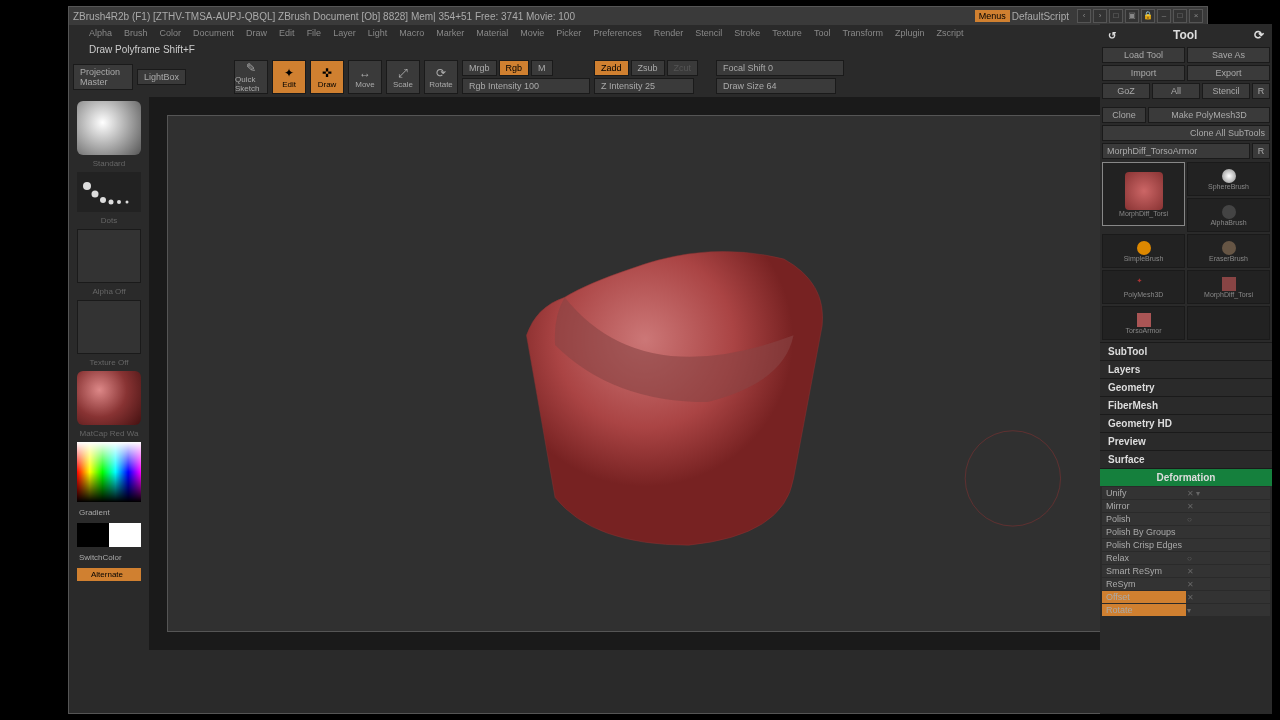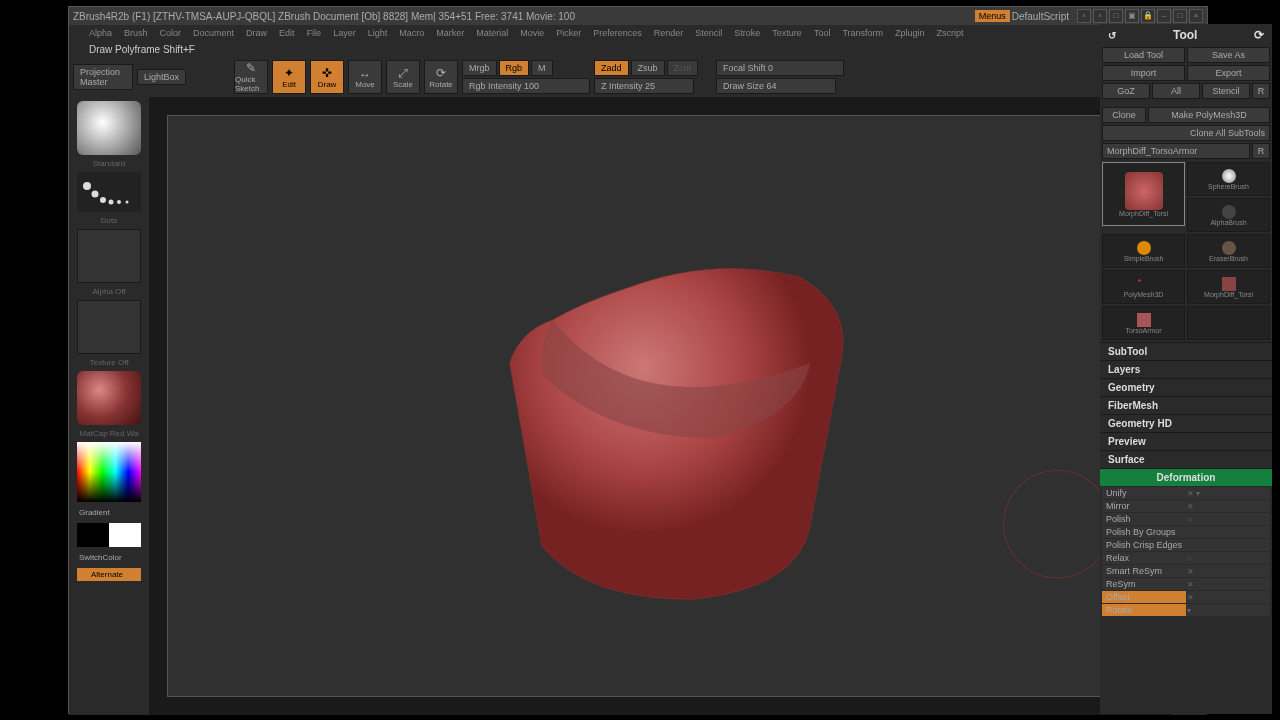--- a/index.html
+++ b/index.html
@@ -10,21 +10,21 @@
 .titlebar .badge { background: #d08030; color: #000; padding: 1px 4px; margin-right: 2px; font-size: 9px; }
 .titlebar .btn { width: 14px; height: 14px; background: #333; border: 1px solid #555; margin-left: 2px; color: #888; text-align: center; line-height: 12px; font-size: 8px; }
 .menubar { height: 16px; background: #2a2a2a; display: flex; padding: 0 20px; gap: 12px; font-size: 9px; color: #888; align-items: center; }
 .menubar span { cursor: pointer; }
 .statusbar { height: 16px; background: #2a2a2a; display: flex; align-items: center; padding: 0 20px; font-size: 10px; color: #ccc; }
 .toolbar { height: 40px; background: #2a2a2a; display: flex; align-items: center; padding: 0 4px; gap: 4px; font-size: 9px; color: #aaa; }
 .toolbar .btn2 { padding: 2px 6px; background: #3a3a3a; border: 1px solid #1a1a1a; cursor: pointer; }
 .toolbar .btn2.active { background: #d08030; color: #000; }
 .toolbar .dual { display: flex; flex-direction: column; align-items: center; justify-content: center; width: 34px; height: 34px; background: #3a3a3a; border: 1px solid #1a1a1a; font-size: 8px; }
 .toolbar .dual.active { background: #d08030; color: #000; }
-.main { display: flex; height: 618px; }
+.main { display: flex; height: 553px; }
 .leftpanel { width: 80px; background: #2a2a2a; display: flex; flex-direction: column; align-items: center; padding: 4px 6px; gap: 4px; }
 .leftpanel .swatch { width: 64px; height: 54px; background: #333; border: 1px solid #1a1a1a; position: relative; }
 .leftpanel .lbl { font-size: 8px; color: #666; text-align: center; }
 .leftpanel .material { width: 64px; height: 54px; background: radial-gradient(circle at 35% 35%, #d88, #833, #411); border-radius: 6px; }
 .leftpanel .colorpick { width: 64px; height: 60px; background: linear-gradient(to right, #f00, #ff0, #0f0, #0ff, #00f, #f0f); position: relative; }
 .leftpanel .colorpick::before { content:''; position:absolute; inset:0; background: linear-gradient(to bottom, rgba(255,255,255,1), rgba(255,255,255,0) 50%, rgba(0,0,0,0) 50%, rgba(0,0,0,1)); }
 .leftpanel .smallbtn { width: 64px; font-size: 8px; color: #aaa; padding: 2px; text-align: left; }
 .leftpanel .smallbtn.active { background: #d08030; color: #000; padding-left: 14px; }
 .leftpanel .twosquare { display: flex; width: 64px; }
 .leftpanel .twosquare div { width: 32px; height: 24px; }

